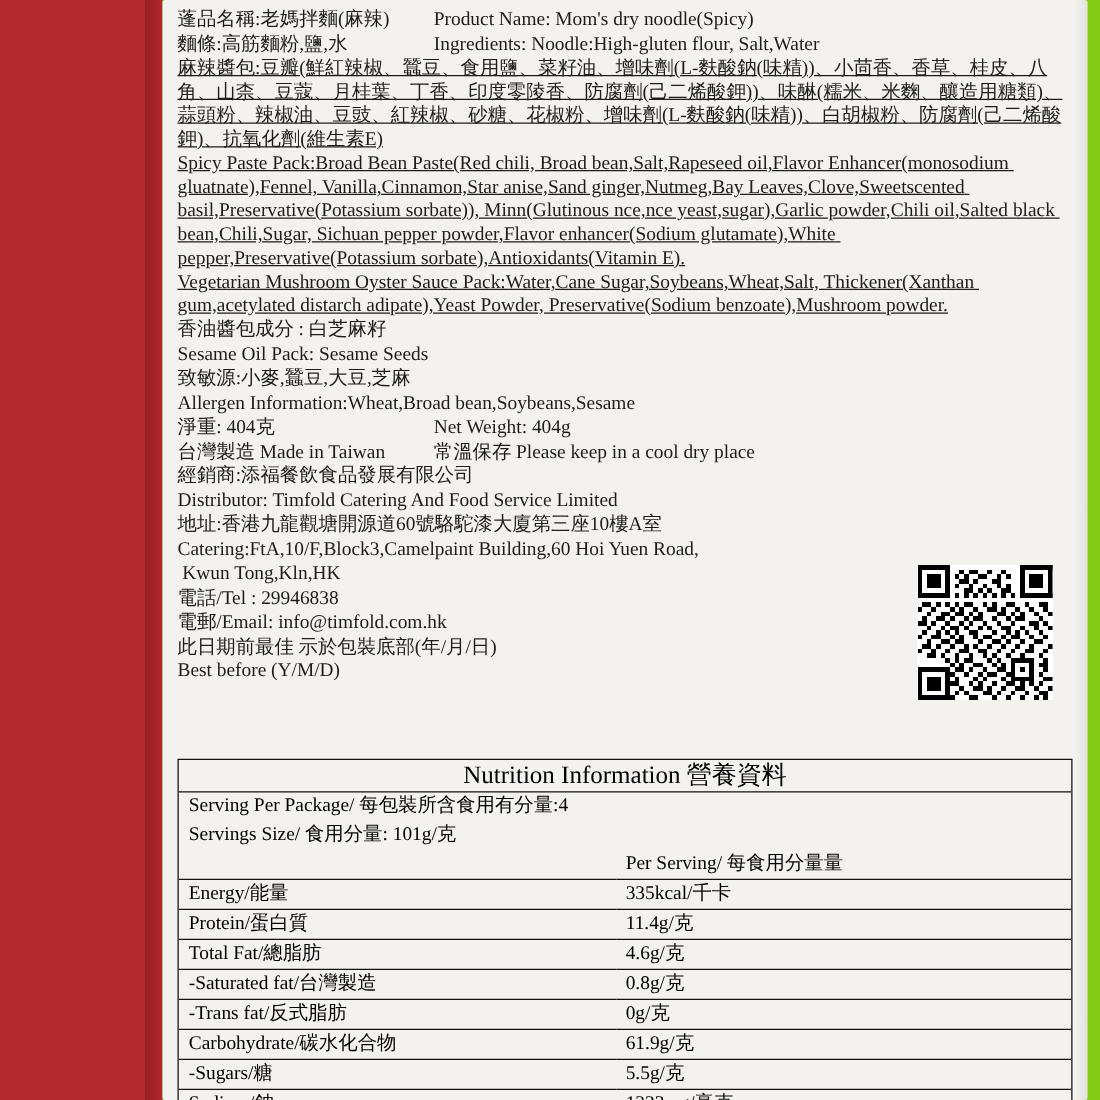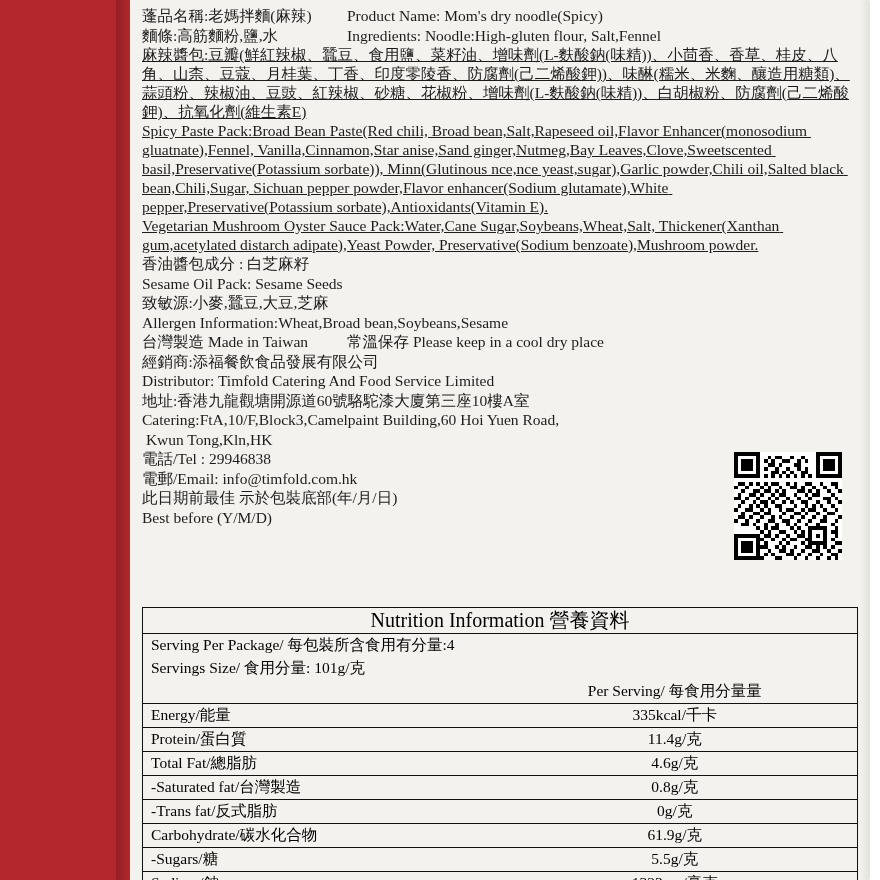--- a/index.html
+++ b/index.html
@@ -10,21 +10,21 @@
     width: 880px;
     height: 880px;
     background: #b3272d;
     font-family: "Liberation Serif", serif;
     overflow: hidden;
   }
   #page {
     position: relative;
     width: 880px;
     height: 880px;
-    background: #ffffff;
+    background: #84cc16;
   }
   
   #label {
     position: absolute;
     left: 130px;
     top: 0px;
     width: 740px;
     height: 880px;
     background: #f3f2ee;
     border-radius: 2px;
@@ -109,54 +109,58 @@
     width: 100%;
     border-collapse: collapse;
     font-size: 15.5px;
   }
   table.nt td {
     padding: 1px 8px 2px 8px;
     line-height: 20px;
     vertical-align: bottom;
     margin-top: 42px;
   }
-  table.nt td.val { text-align: center; }
+  table.nt td.val { text-align: left; }
   tr.underline > td { border-bottom: 1px solid #111; }
   tr.noline > td { border-bottom: none; }
   td.indent1 { padding-left: 22px; }
 </style>
 </head>
 <body>
 
 <div id="page">
   <div id="leftstrip"></div>
 
   <div id="label">
 
     <div class="row2">
       <div class="c1 line cn">蓬品名稱:老媽拌麵(麻辣)</div>
       <div class="c2 line en">Product Name: Mom's dry noodle(Spicy)</div>
     </div>
 
     <div class="row2">
       <div class="c1 line cn">麵條:高筋麵粉,鹽,水</div>
-      <div class="c2 line en">Ingredients: Noodle:High-gluten flour, Salt,Fennel</div>
+      <div class="c2 line en">Ingredients: Noodle:High-gluten flour, Salt,Water</div>
     </div>
 
     <div class="line cn tight">麻辣醬包:豆瓣(鮮紅辣椒、蠶豆、食用鹽、菜籽油、增味劑(L-麩酸鈉(味精))、小茴香、香草、桂皮、八角、山柰、豆蔻、月桂葉、丁香、印度零陵香、防腐劑(己二烯酸鉀))、味醂(糯米、米麴、釀造用糖類)、蒜頭粉、辣椒油、豆豉、紅辣椒、砂糖、花椒粉、增味劑(L-麩酸鈉(味精))、白胡椒粉、防腐劑(己二烯酸鉀)、抗氧化劑(維生素E)</div>
     <div class="line en tight">Spicy Paste Pack:Broad Bean Paste(Red chili, Broad bean,Salt,Rapeseed oil,Flavor Enhancer(monosodium gluatnate),Fennel, Vanilla,Cinnamon,Star anise,Sand ginger,Nutmeg,Bay Leaves,Clove,Sweetscented basil,Preservative(Potassium sorbate)), Minn(Glutinous nce,nce yeast,sugar),Garlic powder,Chili oil,Salted black bean,Chili,Sugar, Sichuan pepper powder,Flavor enhancer(Sodium glutamate),White pepper,Preservative(Potassium sorbate),Antioxidants(Vitamin E).</div>
 
     <div class="line en tight">Vegetarian Mushroom Oyster Sauce Pack:Water,Cane Sugar,Soybeans,Wheat,Salt, Thickener(Xanthan gum,acetylated distarch adipate),Yeast Powder, Preservative(Sodium benzoate),Mushroom powder.</div>
 
     <div class="line cn">香油醬包成分 : 白芝麻籽</div>
     <div class="line en">Sesame Oil Pack: Sesame Seeds</div>
 
     <div class="line cn">致敏源:小麥,蠶豆,大豆,芝麻</div>
     <div class="line en">Allergen Information:Wheat,Broad bean,Soybeans,Sesame</div>
 
+    <div class="row2">
+      <div class="c1 line cn">淨重: 404克</div>
+      <div class="c2 line en">Net Weight: 404g</div>
+    </div>
 
     <div class="row2">
       <div class="c1 line cn">台灣製造 Made in Taiwan</div>
       <div class="c2 line cn">常溫保存 Please keep in a cool dry place</div>
     </div>
 
     <div class="line cn">經銷商:添福餐飲食品發展有限公司</div>
     <div class="line en">Distributor: Timfold Catering And Food Service Limited</div>
     <div class="line cn">地址:香港九龍觀塘開源道60號駱駝漆大廈第三座10樓A室</div>
     <div class="line en">Catering:FtA,10/F,Block3,Camelpaint Building,60 Hoi Yuen Road,</div>

